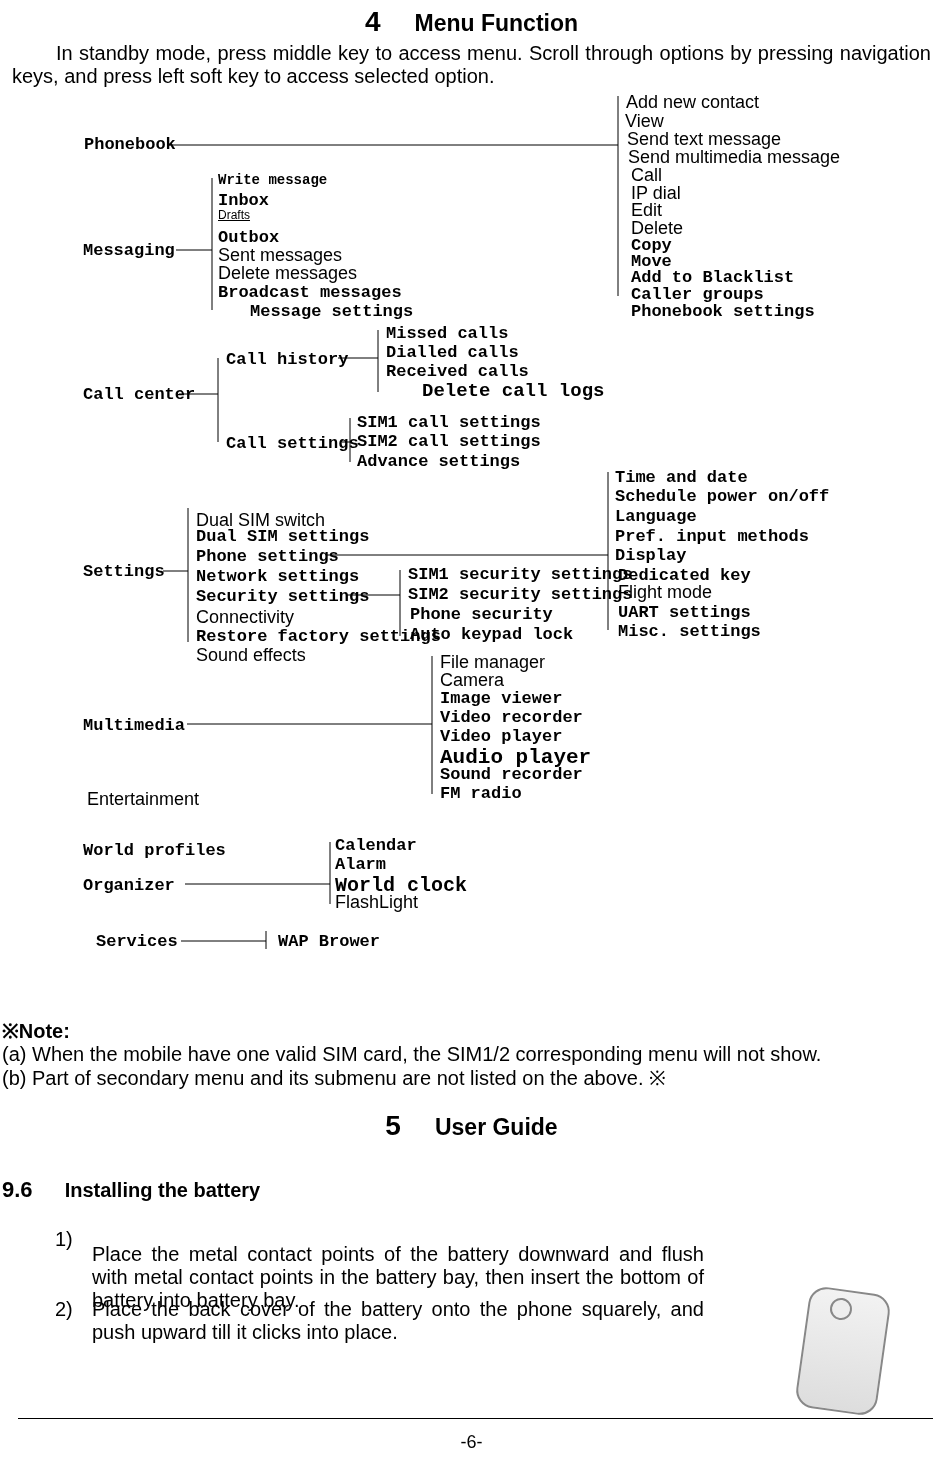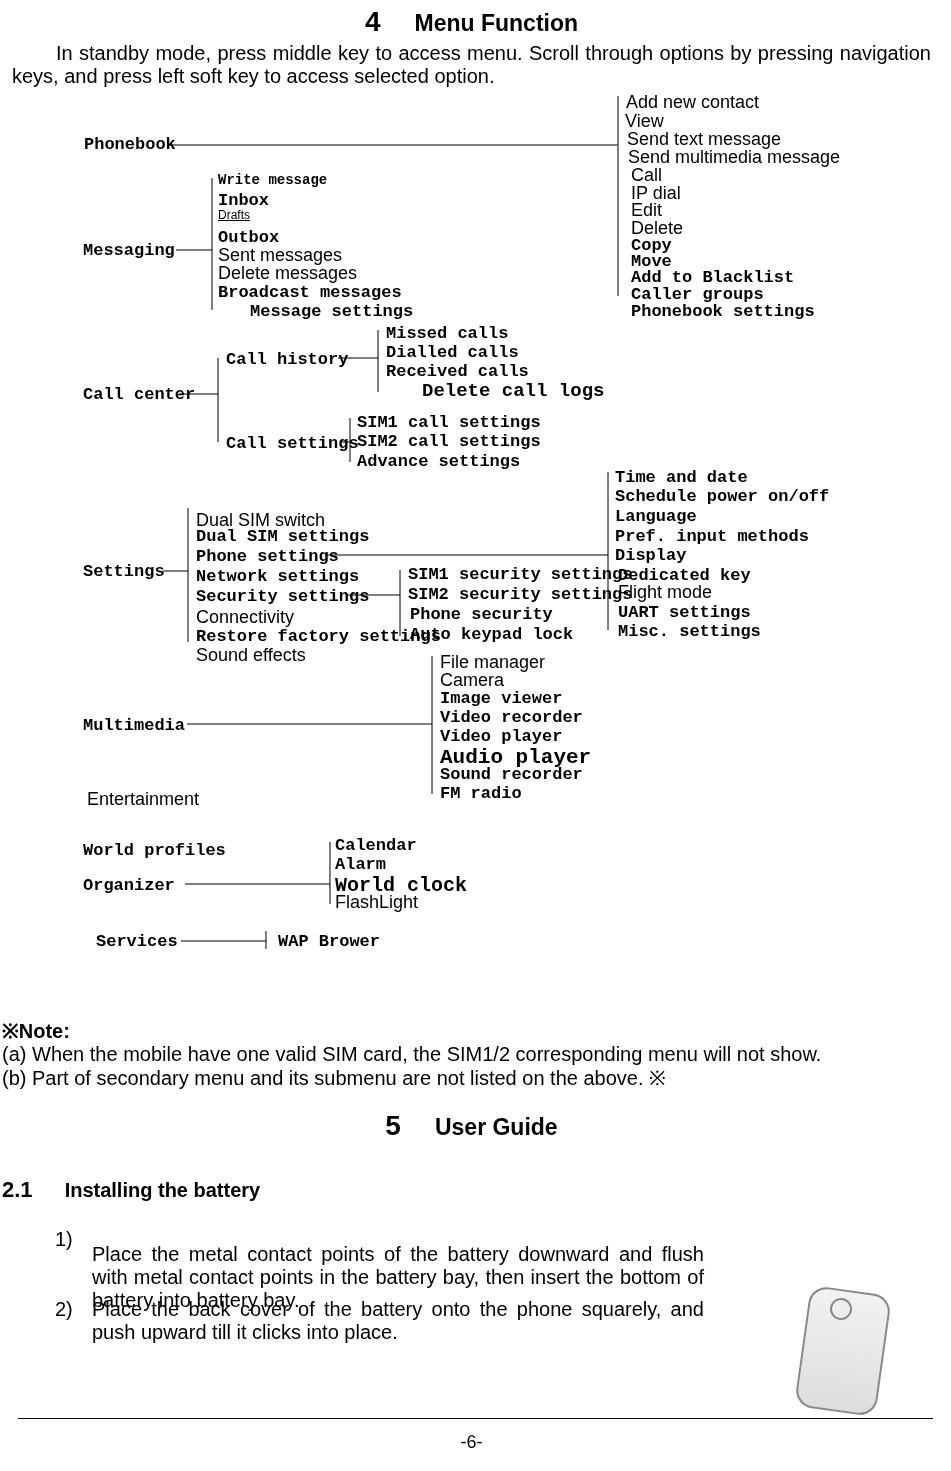--- a/index.html
+++ b/index.html
@@ -206,21 +206,21 @@
   <div class="abs" style="left:2px; right:30px; top:1043px; font-size:20px;">(a)    When the mobile have one valid SIM card, the SIM1/2 corresponding menu will not show.</div>
   <div class="abs" style="left:2px; right:30px; top:1067px; font-size:20px;">(b)    Part of secondary menu and its submenu are not listed on the above. ※</div>
 
   <div class="abs" style="left:0; right:0; top:1110px; text-align:center;">
     <span class="h1-num">5</span>
     <span style="display:inline-block; width:24px;"></span>
     <span class="h1-txt">User Guide</span>
   </div>
 
   <div class="abs" style="left:2px; top:1177px;">
-    <span class="h-sec-num">2.1</span>
+    <span class="h-sec-num">9.6</span>
     <span style="display:inline-block; width:22px;"></span>
     <span class="h-sec-txt">Installing the battery</span>
   </div>
 
   <div class="abs" style="left:55px; top:1228px; font-size:20px;">1)</div>
   <div class="abs" style="left:92px; top:1228px; width:612px; font-size:20px; text-align:justify;margin-top:15px;">Place the metal contact points of the battery downward and flush with metal contact points in the battery bay, then insert the bottom of battery into battery bay.</div>
   <div class="abs" style="left:55px; top:1298px; font-size:20px;">2)</div>
   <div class="abs" style="left:92px; top:1298px; width:612px; font-size:20px; text-align:justify;">Place the back cover of the battery onto the phone squarely, and push upward till it clicks into place.</div>
 
   <div class="phone-img">

